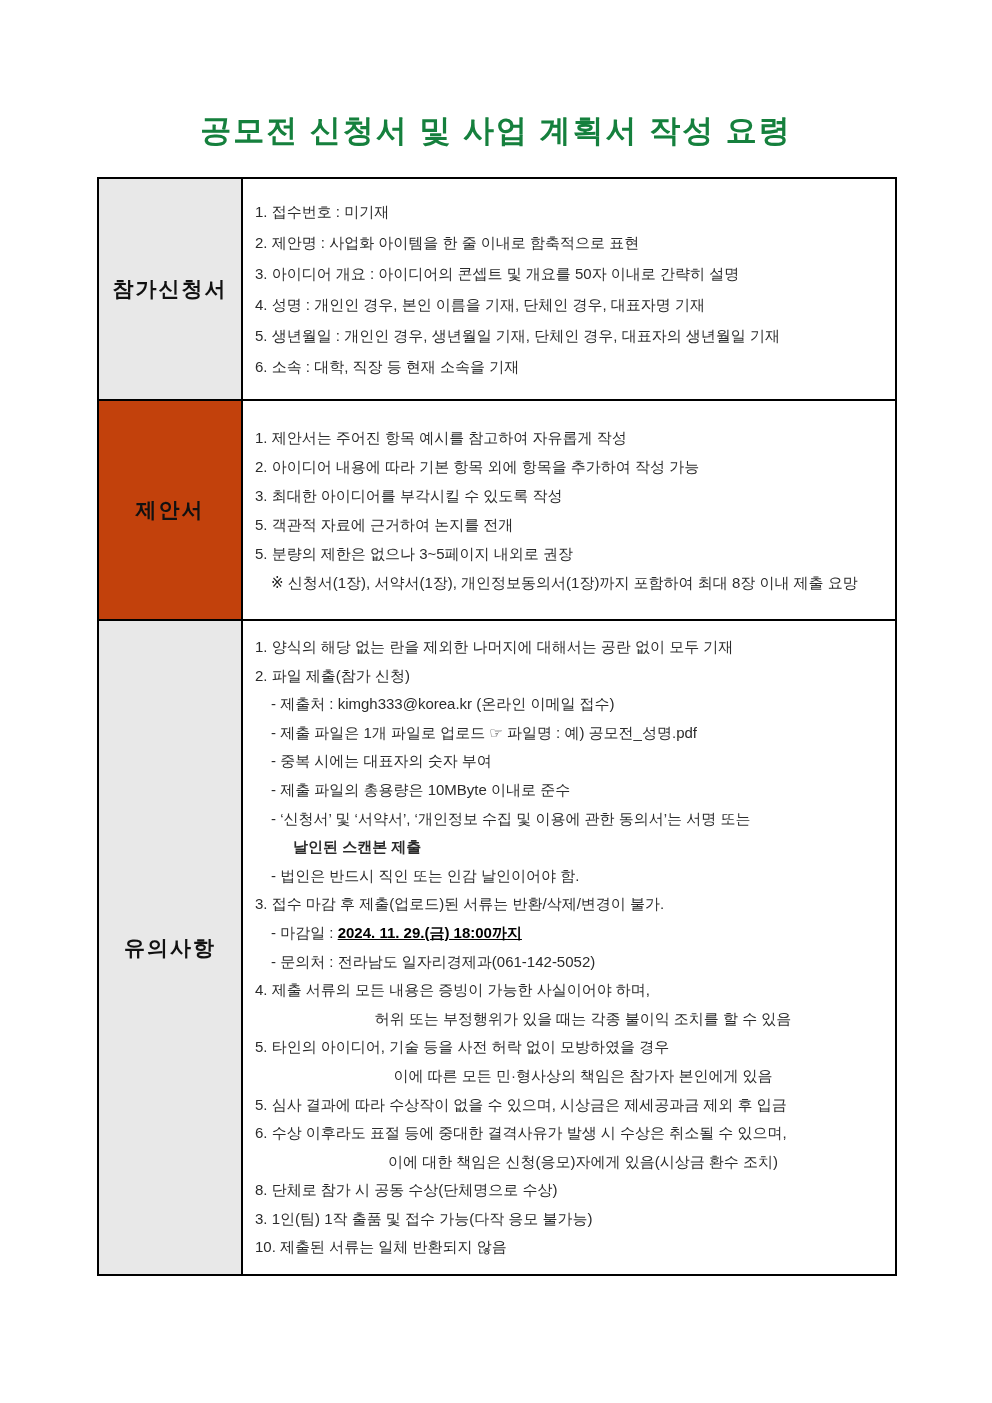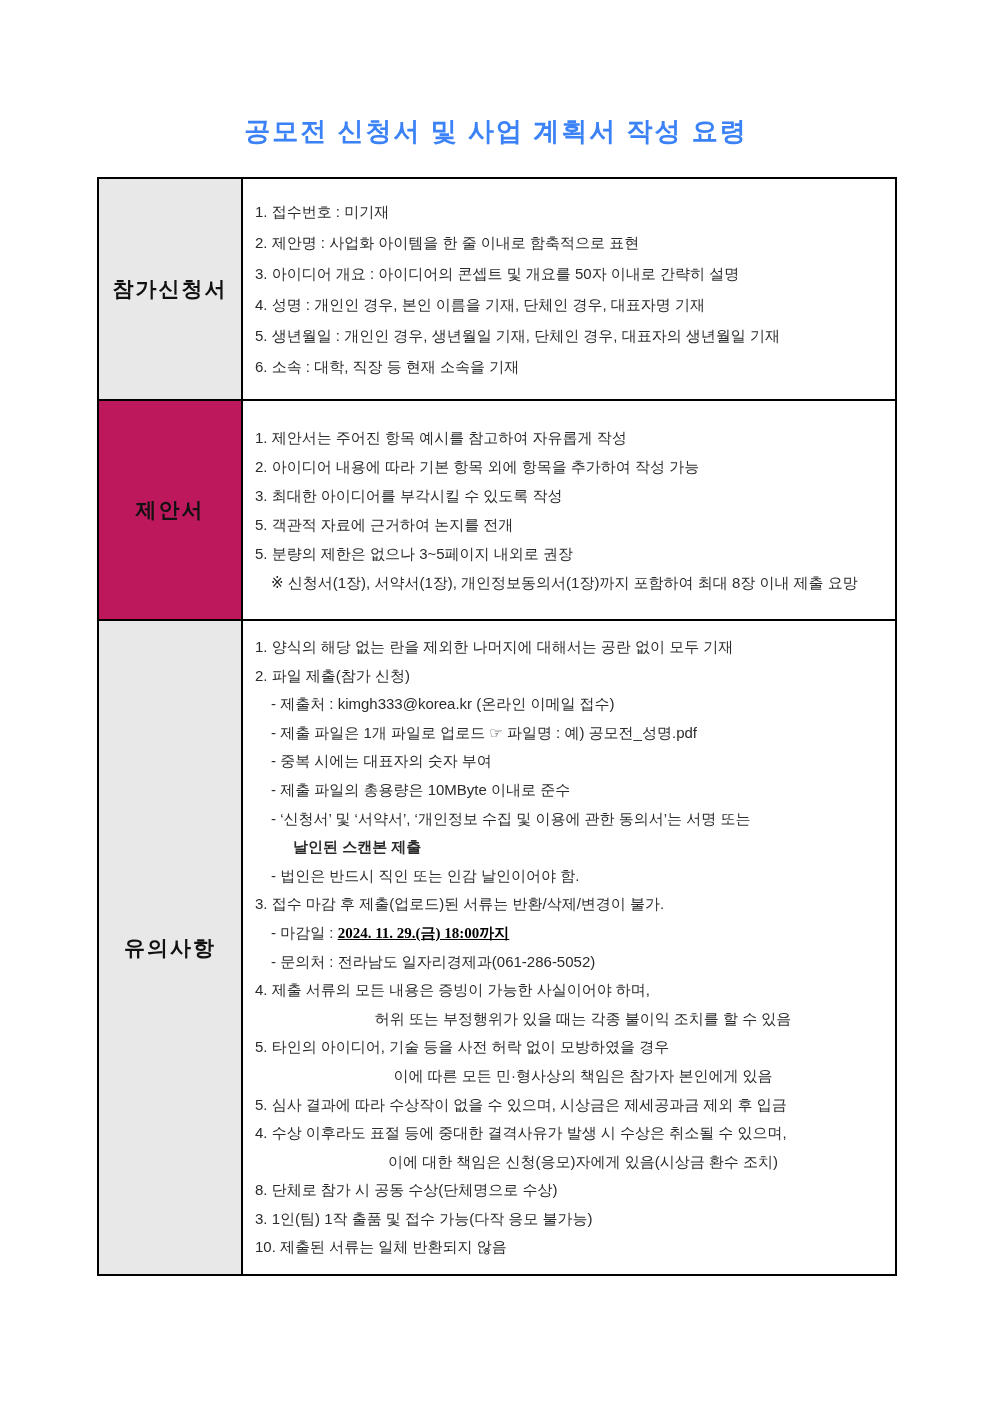--- a/index.html
+++ b/index.html
@@ -14,24 +14,24 @@
   .page {
     position: relative;
     width: 992px;
     height: 1403px;
     overflow: hidden;
     background: #ffffff;
   }
   .page-title {
     margin: 110px 0 0 0;
     text-align: center;
-    font-size: 26px;
+    font-size: 31px;
     font-weight: bold;
     letter-spacing: 2px;
-    color: #3b82f6;
+    color: #15803d;
     line-height: 42px;
     font-family: "Liberation Sans", "DejaVu Sans", sans-serif;
   }
   table.doc-table {
     position: absolute;
     left: 97px;
     top: 177px;
     width: 800px;
     border-collapse: collapse;
     table-layout: fixed;
@@ -64,21 +64,20 @@
   tr.row-1 .line { line-height: 29px; }
   tr.row-2 .line { line-height: 28.6px; }
   .lvl0 { padding-left: 2px; }
   .lvl1 { padding-left: 18px; }
   .lvl2 { padding-left: 24px; text-align: center; }
   .lvl3 { padding-left: 40px; font-weight: bold; }
   .em {
     font-weight: bold;
     text-decoration: underline;
     color: #000000;
-    font-family: Liberation Serif, serif;
   }
 </style>
 </head>
 <body>
 
 <div class="page">
 
   <h1 class="page-title">공모전 신청서 및 사업 계획서 작성 요령</h1>
 
   <table class="doc-table">
@@ -88,21 +87,21 @@
         <td class="content-cell">
             <div class="line lvl0"><span>1. 접수번호 : 미기재</span></div>
             <div class="line lvl0"><span>2. 제안명 : 사업화 아이템을 한 줄 이내로 함축적으로 표현</span></div>
             <div class="line lvl0"><span>3. 아이디어 개요 : 아이디어의 콘셉트 및 개요를 50자 이내로 간략히 설명</span></div>
             <div class="line lvl0"><span>4. 성명 : 개인인 경우, 본인 이름을 기재, 단체인 경우, 대표자명 기재</span></div>
             <div class="line lvl0"><span>5. 생년월일 : 개인인 경우, 생년월일 기재, 단체인 경우, 대표자의 생년월일 기재</span></div>
             <div class="line lvl0"><span>6. 소속 : 대학, 직장 등 현재 소속을 기재</span></div>
           </td>
       </tr>
       <tr class="row-1" style="height:220px;">
-        <td class="header-cell" style="background: #be185d;">제안서</td>
+        <td class="header-cell" style="background: #c2410c;">제안서</td>
         <td class="content-cell">
             <div class="line lvl0"><span>1. 제안서는 주어진 항목 예시를 참고하여 자유롭게 작성</span></div>
             <div class="line lvl0"><span>2. 아이디어 내용에 따라 기본 항목 외에 항목을 추가하여 작성 가능</span></div>
             <div class="line lvl0"><span>3. 최대한 아이디어를 부각시킬 수 있도록 작성</span></div>
             <div class="line lvl0"><span>5. 객관적 자료에 근거하여 논지를 전개</span></div>
             <div class="line lvl0"><span>5. 분량의 제한은 없으나 3~5페이지 내외로 권장</span></div>
             <div class="line lvl1"><span>※ 신청서(1장), 서약서(1장), 개인정보동의서(1장)까지 포함하여 최대 8장 이내 제출 요망</span></div>
           </td>
       </tr>
       <tr class="row-2" style="height:649px;">
@@ -112,27 +111,27 @@
             <div class="line lvl0"><span>2. 파일 제출(참가 신청)</span></div>
             <div class="line lvl1"><span>- 제출처 : kimgh333@korea.kr (온라인 이메일 접수)</span></div>
             <div class="line lvl1"><span>- 제출 파일은 1개 파일로 업로드 ☞ 파일명 : 예) 공모전_성명.pdf</span></div>
             <div class="line lvl1"><span>- 중복 시에는 대표자의 숫자 부여</span></div>
             <div class="line lvl1"><span>- 제출 파일의 총용량은 10MByte 이내로 준수</span></div>
             <div class="line lvl1"><span>- ‘신청서’ 및 ‘서약서’, ‘개인정보 수집 및 이용에 관한 동의서’는 서명 또는</span></div>
             <div class="line lvl3"><span>날인된 스캔본 제출</span></div>
             <div class="line lvl1"><span>- 법인은 반드시 직인 또는 인감 날인이어야 함.</span></div>
             <div class="line lvl0"><span>3. 접수 마감 후 제출(업로드)된 서류는 반환/삭제/변경이 불가.</span></div>
             <div class="line lvl1"><span>- 마감일 : </span><span class="em">2024. 11. 29.(금) 18:00까지</span></div>
-            <div class="line lvl1"><span>- 문의처 : 전라남도 일자리경제과(061-286-5052)</span></div>
+            <div class="line lvl1"><span>- 문의처 : 전라남도 일자리경제과(061-142-5052)</span></div>
             <div class="line lvl0"><span>4. 제출 서류의 모든 내용은 증빙이 가능한 사실이어야 하며,</span></div>
             <div class="line lvl2"><span>허위 또는 부정행위가 있을 때는 각종 불이익 조치를 할 수 있음</span></div>
             <div class="line lvl0"><span>5. 타인의 아이디어, 기술 등을 사전 허락 없이 모방하였을 경우</span></div>
             <div class="line lvl2"><span>이에 따른 모든 민·형사상의 책임은 참가자 본인에게 있음</span></div>
             <div class="line lvl0"><span>5. 심사 결과에 따라 수상작이 없을 수 있으며, 시상금은 제세공과금 제외 후 입금</span></div>
-            <div class="line lvl0"><span>4. 수상 이후라도 표절 등에 중대한 결격사유가 발생 시 수상은 취소될 수 있으며,</span></div>
+            <div class="line lvl0"><span>6. 수상 이후라도 표절 등에 중대한 결격사유가 발생 시 수상은 취소될 수 있으며,</span></div>
             <div class="line lvl2"><span>이에 대한 책임은 신청(응모)자에게 있음(시상금 환수 조치)</span></div>
             <div class="line lvl0"><span>8. 단체로 참가 시 공동 수상(단체명으로 수상)</span></div>
             <div class="line lvl0"><span>3. 1인(팀) 1작 출품 및 접수 가능(다작 응모 불가능)</span></div>
             <div class="line lvl0"><span>10. 제출된 서류는 일체 반환되지 않음</span></div>
           </td>
       </tr>
     </tbody>
   </table>
 
 </div>

